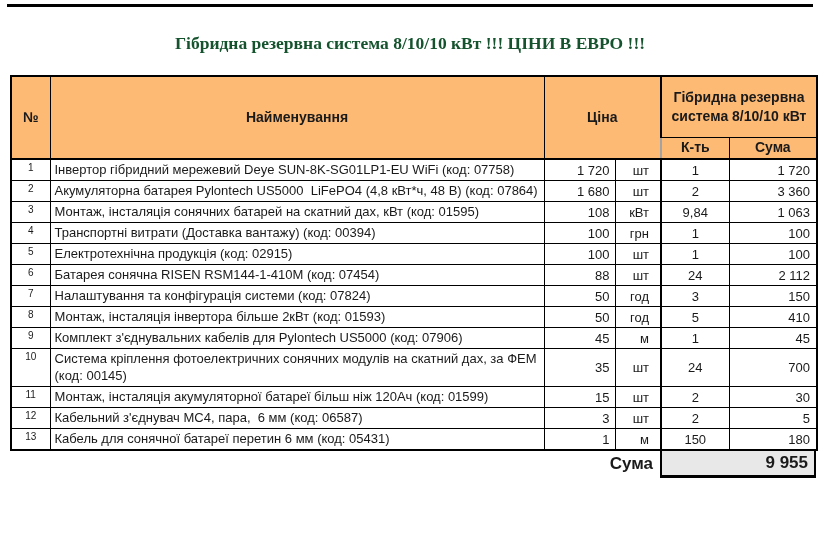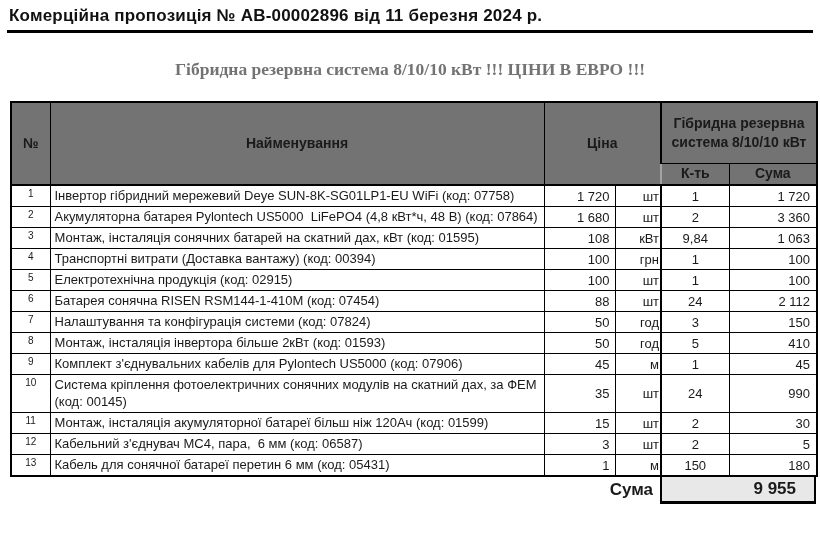--- a/index.html
+++ b/index.html
@@ -28,42 +28,42 @@
     border-bottom: 1px solid #000;
   }
 
   
   .subtitle {
     margin-top: 26px;
     text-align: center;
     font-family: "Liberation Serif", serif;
     font-weight: bold;
     font-size: 17.5px;
-    color: #737373;
+    color: #14532d;
   }
 
   
   table.items {
     margin: 21px 0 0 10px;
     border-collapse: collapse;
     table-layout: fixed;
     width: 806px;
     border: 2px solid #000;
   }
   col.c-num  { width: 39px; }
   col.c-name { width: 494px; }
   col.c-price{ width: 71px; }
   col.c-unit { width: 46px; }
   col.c-qty  { width: 68px; }
   col.c-sum  { width: 88px; }
 
   th, td { border: 1px solid #000; }
 
   thead th {
-    background: #737373;
+    background: #fdba74;
     font-weight: bold;
     font-size: 14px;
     text-align: center;
     vertical-align: middle;
     line-height: 19px;
     padding: 0 2px;
     margin-left: 32px;
   }
   thead tr.main-head { height: 61px; }
   thead tr.sub-head  { height: 22px; }
@@ -83,21 +83,21 @@
     text-align: center;
     font-size: 10px;
     line-height: 12px;
     padding-top: 2px;
   }
   tbody td.name {
     padding: 1px 3px 2px 4px;
     white-space: pre-wrap;
   }
   tbody td.price { text-align: right; padding-right: 5px; }
-  tbody td.unit  { text-align: right; padding-right: 1px; }
+  tbody td.unit  { text-align: right; padding-right: 11px; }
   tbody td.qty   { text-align: center; border-left: 2px solid #000; }
   tbody td.sum   { text-align: right; padding-right: 6px; }
   tbody tr { height: 19px; }
 
   
   .total-row {
     display: flex;
     width: 806px;
     margin-left: 10px;
     height: 27px;
@@ -113,29 +113,28 @@
   .total-value {
     width: 156px;
     background: #e8e8e8;
     border-left: 2px solid #000;
     border-right: 2px solid #000;
     border-bottom: 3px solid #000;
     text-align: right;
     font-weight: bold;
     font-size: 17px;
     line-height: 23px;
-    padding-right: 18px;
+    padding-right: 6px;
   }
 </style>
 </head>
 <body>
 
 <div class="page">
 
-  <div class="doc-title">Комерційна пропозиція № АВ-00002896 від 11 березня 2024 р.</div>
   <div class="title-rule"></div>
 
   <div class="subtitle">Гібридна резервна система 8/10/10 кВт !!! ЦІНИ В ЕВРО !!!</div>
 
   <table class="items">
     <colgroup>
       <col class="c-num">
         <col class="c-name">
         <col class="c-price">
       <col class="c-unit">
@@ -226,21 +225,21 @@
           <td class="unit">м</td>
           <td class="qty">1</td>
           <td class="sum">45</td>
         </tr>
         <tr>
           <td class="num">10</td>
           <td class="name">Система кріплення фотоелектричних сонячних модулів на скатний дах, за ФЕМ (код: 00145)</td>
           <td class="price">35</td>
           <td class="unit">шт</td>
           <td class="qty">24</td>
-          <td class="sum">990</td>
+          <td class="sum">700</td>
         </tr>
         <tr>
           <td class="num">11</td>
           <td class="name">Монтаж, інсталяція акумуляторної батареї більш ніж 120Ач (код: 01599)</td>
           <td class="price">15</td>
           <td class="unit">шт</td>
           <td class="qty">2</td>
           <td class="sum">30</td>
         </tr>
         <tr>

